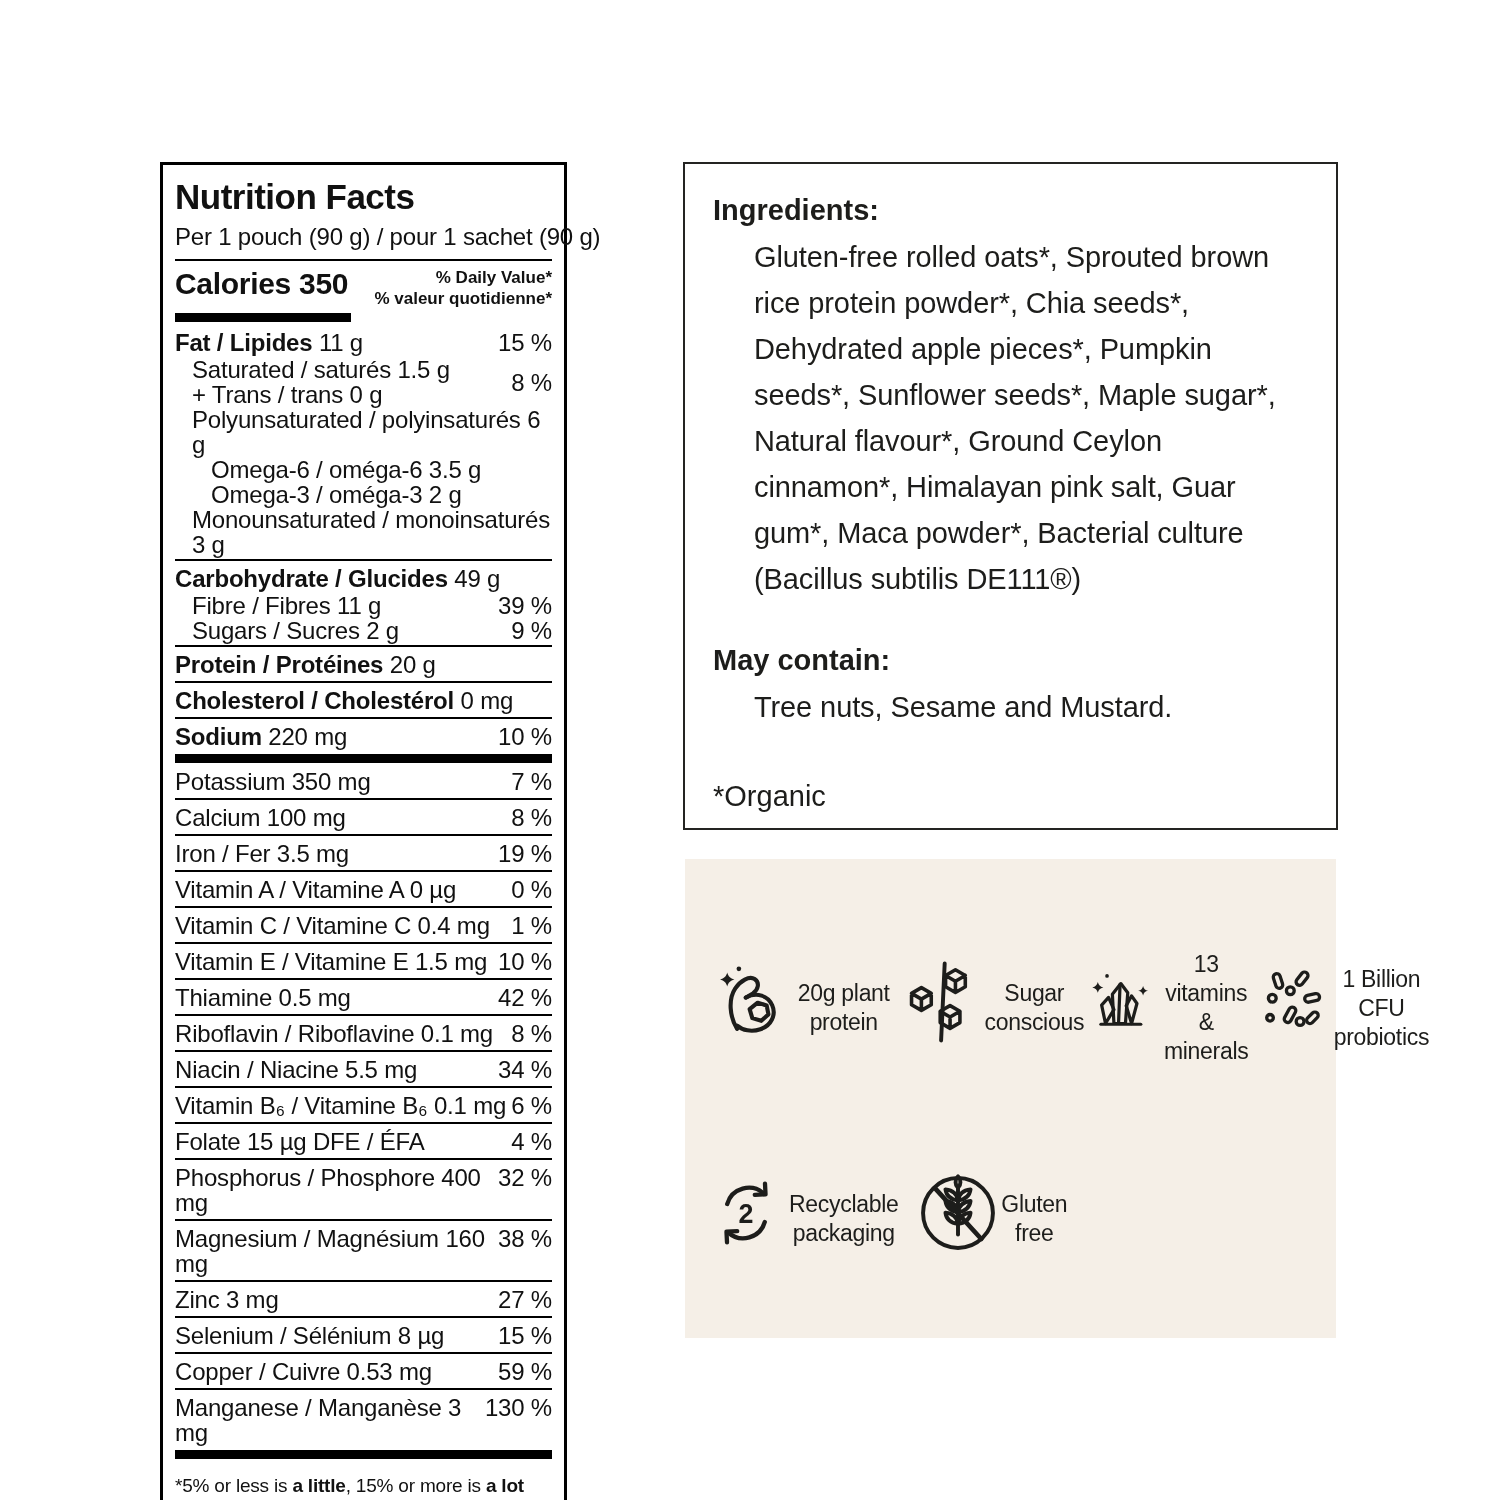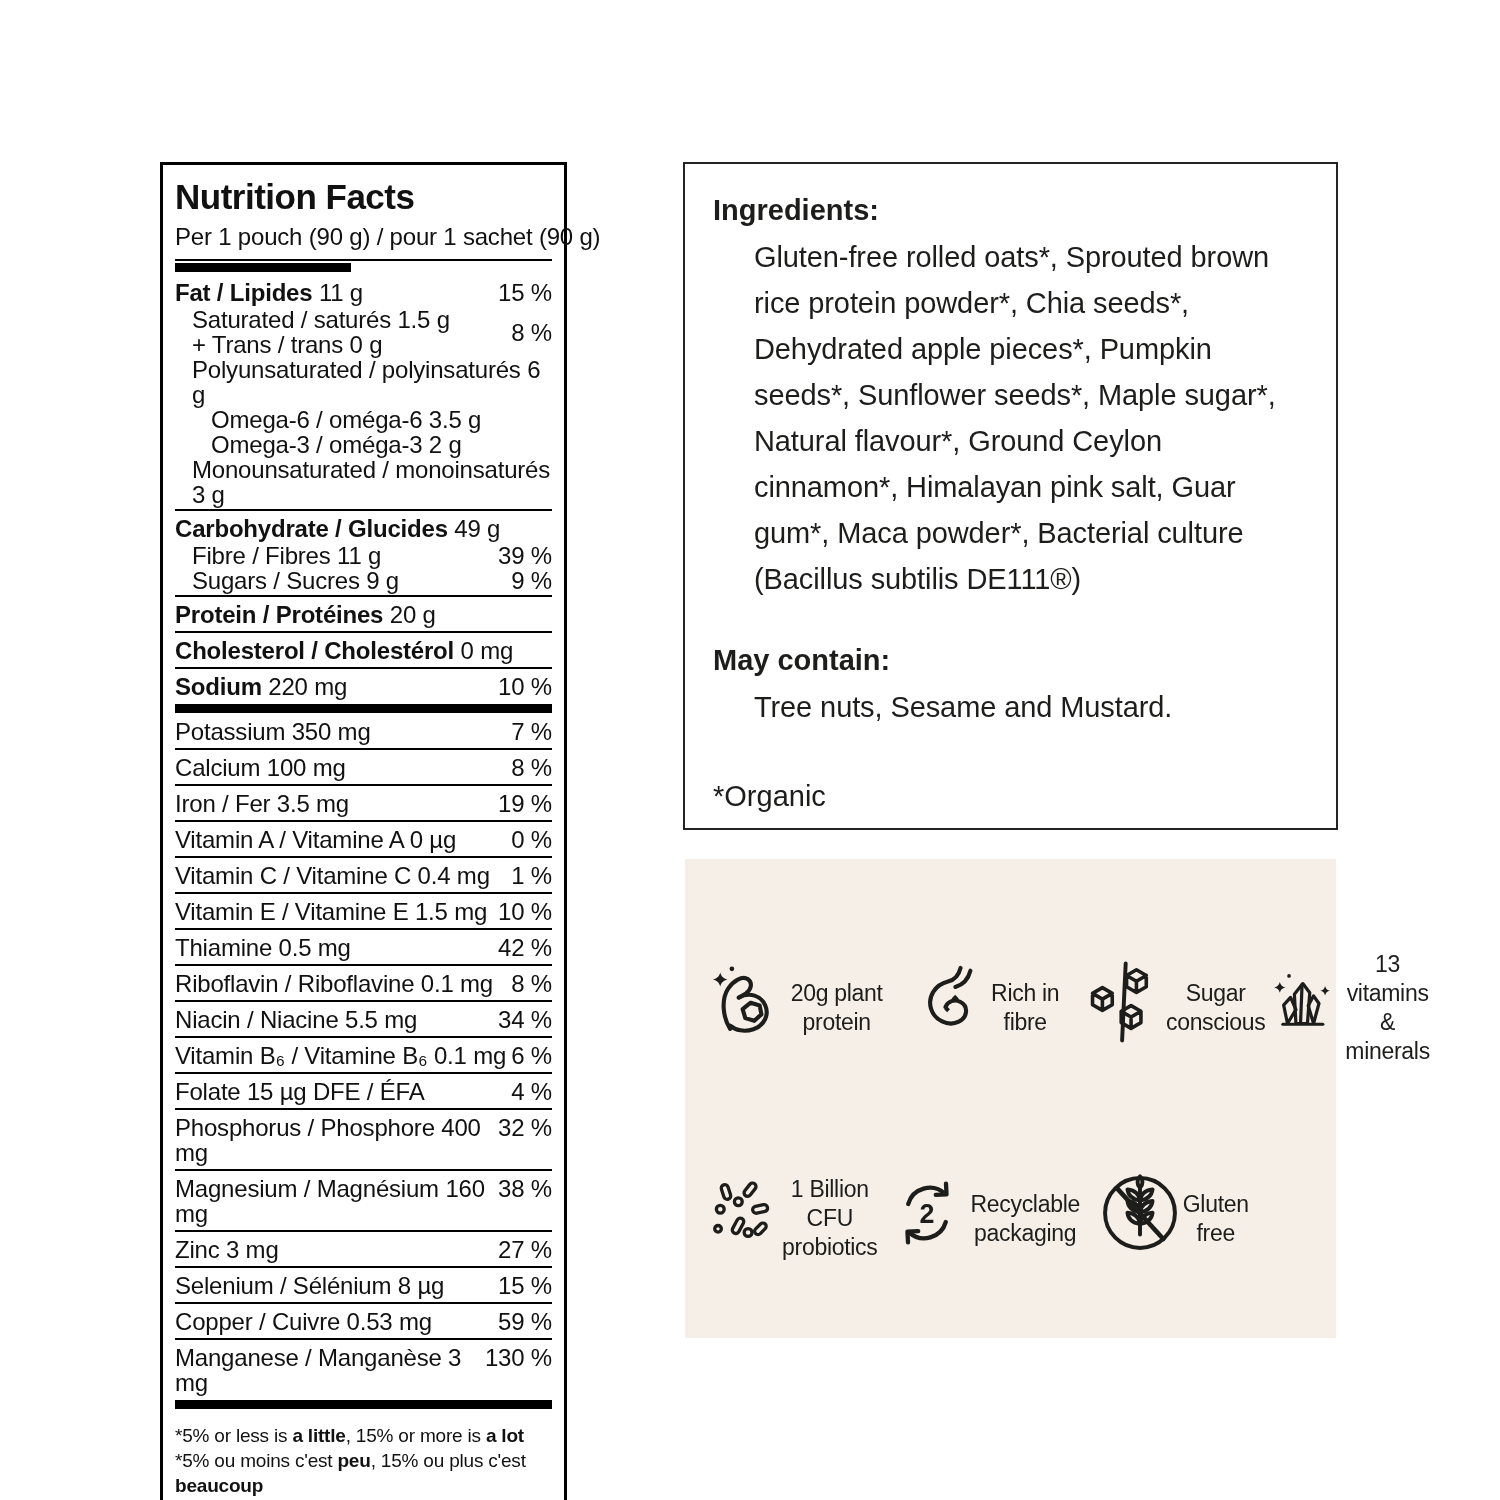--- a/index.html
+++ b/index.html
@@ -47,20 +47,27 @@
   .fcap { margin-top: 12px; text-align: center; font-size: 23px; line-height: 29px;
     color: #1d1d1b; letter-spacing: -0.3px; }
 </style>
 </head>
 <body>
 
 <div class="nft">
   <div class="nft-title">Nutrition Facts</div>
   <div class="nft-serving">Per 1 pouch (90 g) / pour 1 sachet (90 g)</div>
   <div class="rule"></div>
+  <div class="cal-row">
+    <div class="cal-label"><span>Calories</span> <span>350</span></div>
+    <div class="dv-head">
+      <div>% Daily Value*</div>
+      <div>% valeur quotidienne*</div>
+    </div>
+  </div>
   <div class="cal-underbar"></div>
   <div>
       <div class="nrow">
         <div class="nleft"><b>Fat / Lipides</b> 11 g</div>
         <div class="npct">15 %</div>
       </div>
       <div class="nrow sub ind1 multi">
         <div class="nleft">
           <div>Saturated / saturés 1.5 g</div>
           <div>+ Trans / trans 0 g</div>
@@ -81,21 +88,21 @@
       </div>
       <div class="divider thin"></div>
       <div class="nrow">
         <div class="nleft"><b>Carbohydrate / Glucides</b> 49 g</div>
       </div>
       <div class="nrow sub ind1">
         <div class="nleft">Fibre / Fibres 11 g</div>
         <div class="npct">39 %</div>
       </div>
       <div class="nrow sub ind1">
-        <div class="nleft">Sugars / Sucres 9 g</div>
+        <div class="nleft">Sugars / Sucres 2 g</div>
         <div class="npct">9 %</div>
       </div>
       <div class="divider thin"></div>
       <div class="nrow">
         <div class="nleft"><b>Protein / Protéines</b> 20 g</div>
       </div>
       <div class="divider thin"></div>
       <div class="nrow">
         <div class="nleft"><b>Cholesterol / Cholestérol</b> 0 mg</div>
       </div>
@@ -219,38 +226,20 @@
     </g>
     <g fill="#1d1d1b">
       <path d="M8.5 7.5c.6 2.2 1.7 3.3 4 3.9-2.3.6-3.4 1.7-4 3.9-.6-2.2-1.7-3.3-4-3.9 2.3-.6 3.4-1.7 4-3.9z"></path>
       <circle cx="15" cy="5.5" r="1.3"></circle>
     </g>
   </svg>
 </div>
         <div class="fcap">
           <div>20g plant</div>
           <div>protein</div>
-        </div>
-      </div>
-      <div class="feature">
-        <div class="ficon">
-  <svg viewBox="0 0 48 48" xmlns="http://www.w3.org/2000/svg">
-    <g fill="none" stroke="#1d1d1b" stroke-width="2.3" stroke-linecap="round" stroke-linejoin="round">
-      <path d="M31 5c-1 4-3 6.6-7 7.6-7 1.8-11.5 8-9.5 15 1.9 6.5 9.5 10.4 15.5 7.4 5-2.4 5.5-8.6 1-11-3.4-1.8-7.2-.4-8.4 2.8"></path>
-      <path d="M36.5 6.5c-1.2 4.8-3.9 7.7-8.4 9.1"></path>
-    </g>
-    <g fill="#1d1d1b">
-      <path d="M28 20l2 2-2 2-2-2z"></path>
-      <path d="M23.5 26.5l1.6 1.6-1.6 1.6-1.6-1.6z"></path>
-    </g>
-  </svg>
-</div>
-        <div class="fcap">
-          <div>Rich in</div>
-          <div>fibre</div>
         </div>
       </div>
       <div class="feature">
         <div class="ficon">
   <svg viewBox="0 0 48 48" xmlns="http://www.w3.org/2000/svg">
     <g fill="none" stroke="#1d1d1b" stroke-width="2" stroke-linecap="round" stroke-linejoin="round">
       <g transform="translate(26 6)">
         <path d="M0 3.2L5.5 0 11 3.2v6.3L5.5 12.7 0 9.5zM0 3.2l5.5 3.2L11 3.2M5.5 6.4v6.3"></path>
       </g>
       <g transform="translate(7 16)">

